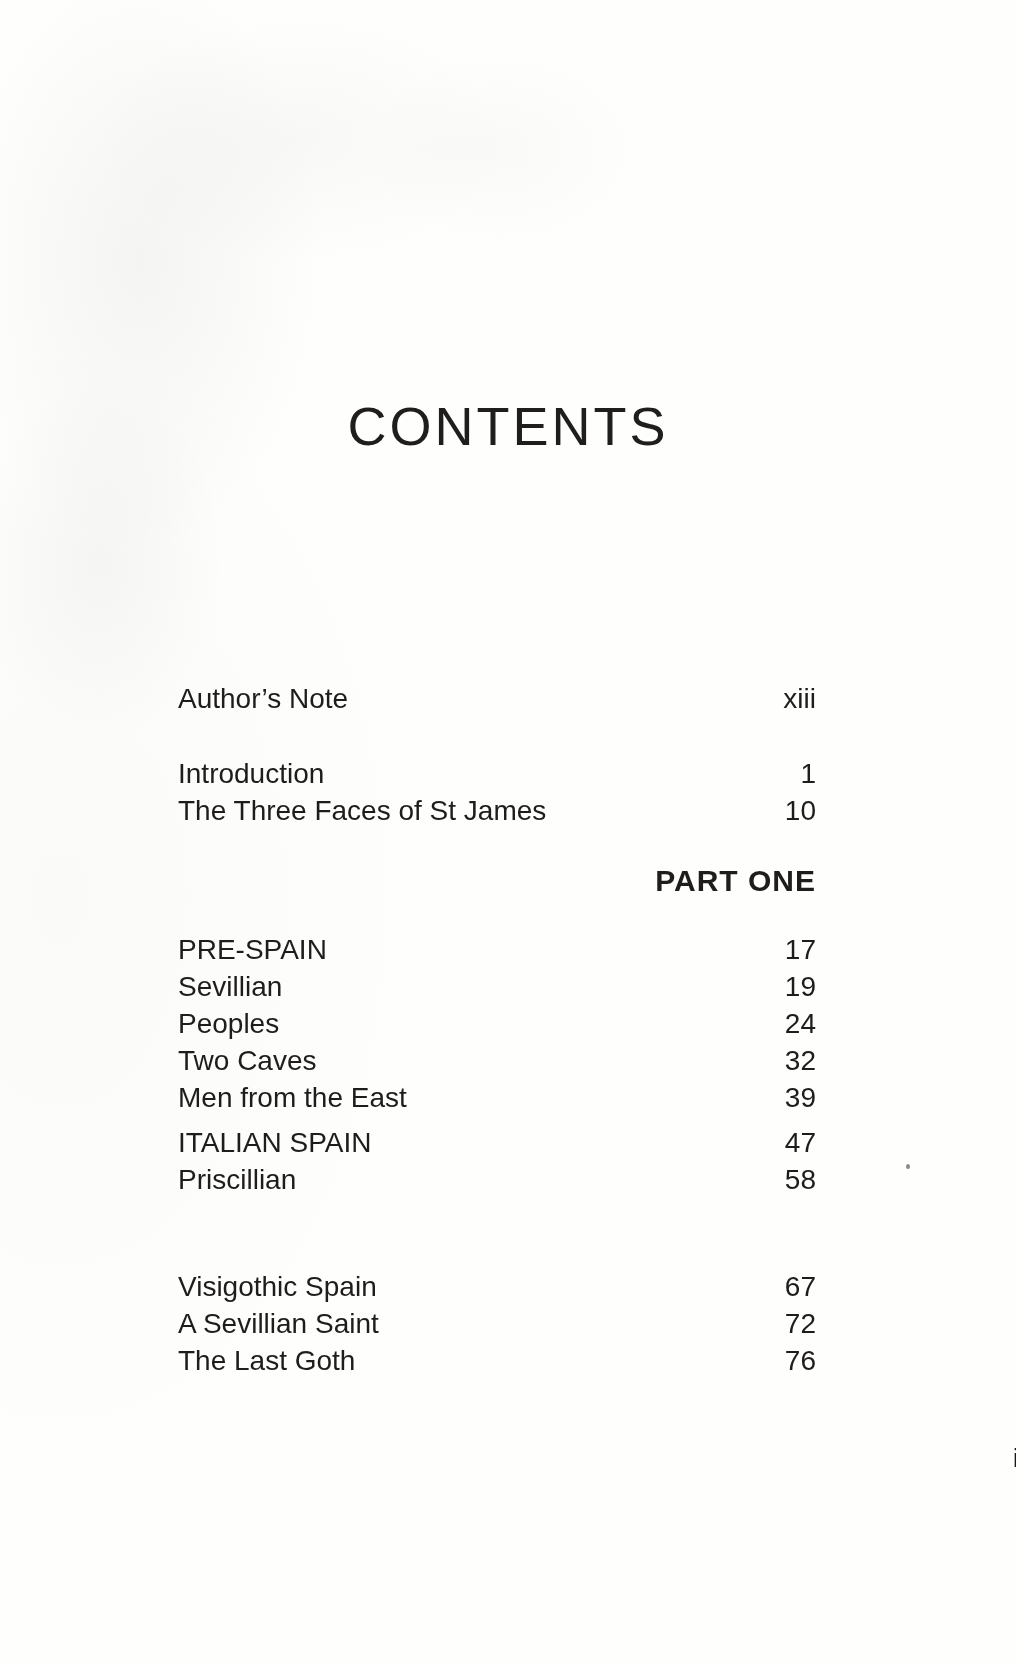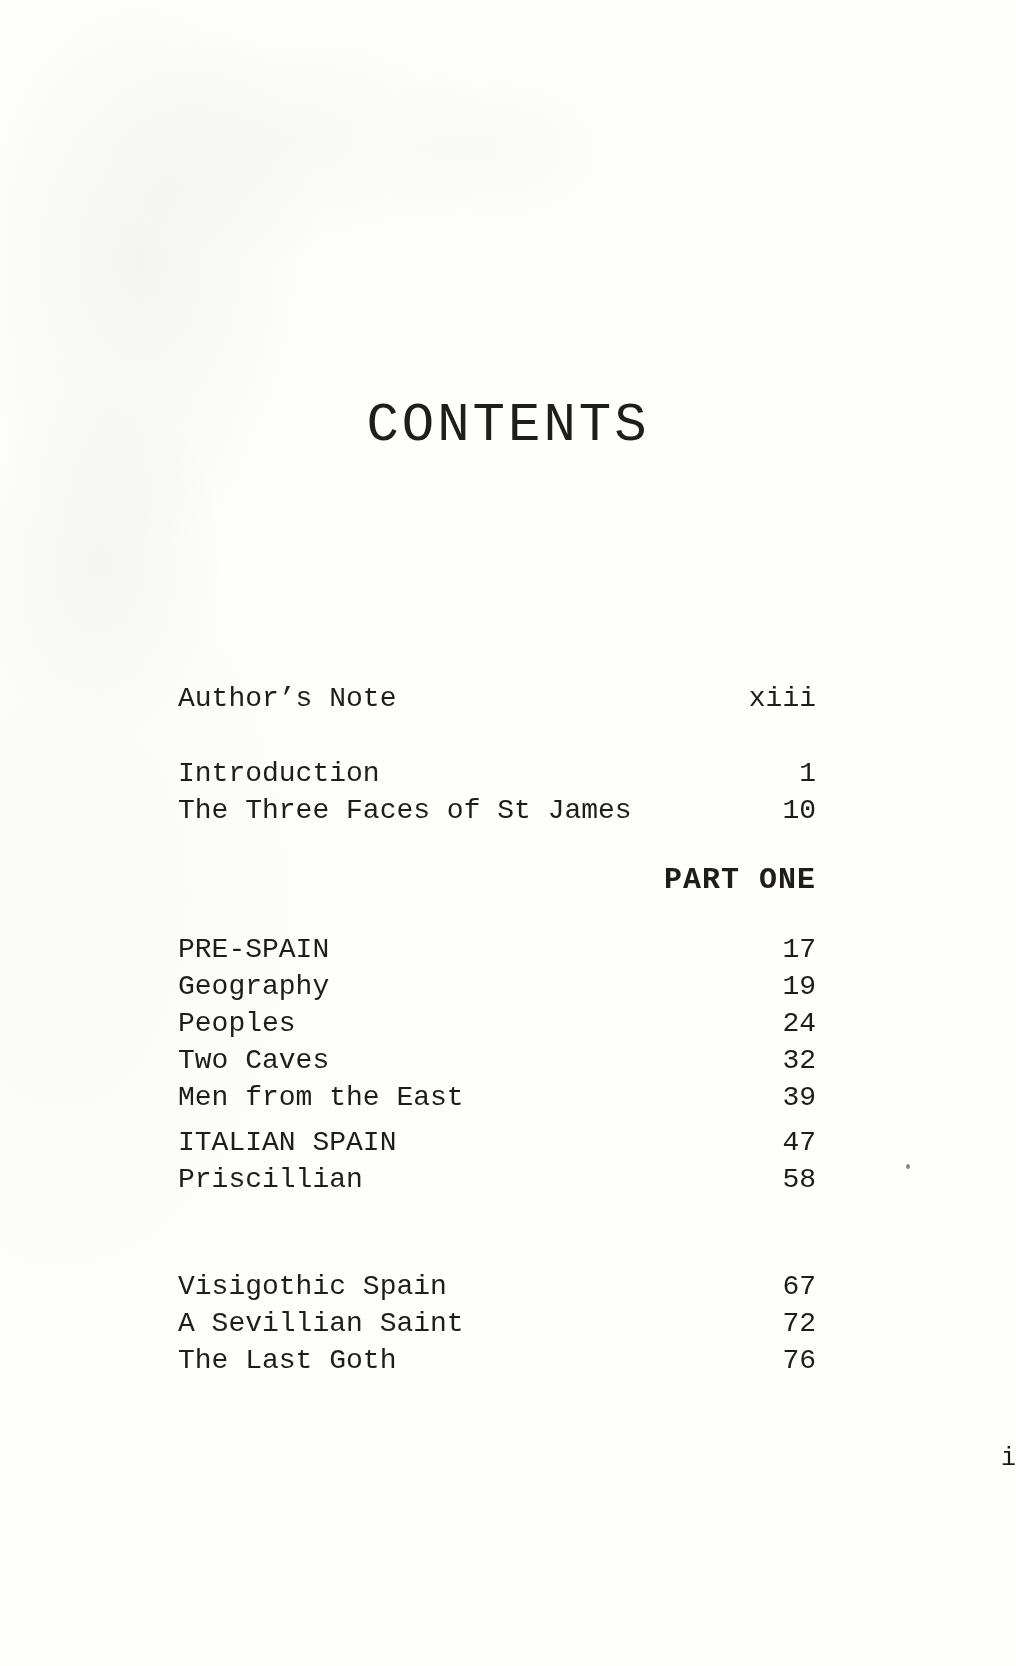--- a/index.html
+++ b/index.html
@@ -6,21 +6,21 @@
     margin: 0;
     padding: 0;
     background: #ffffff;
   }
   .page {
     position: relative;
     width: 1016px;
     height: 1666px;
     background: #fefefd;
     overflow: hidden;
-    font-family: Liberation Mono, monospace;
+    font-family: Liberation Sans, sans-serif;
     color: #1f1d1b;
   }
   
   .scan-texture {
     position: absolute;
     inset: 0;
     pointer-events: none;
     background:
       radial-gradient(260px 420px at 140px 260px, rgba(60,60,65,0.05), transparent 70%),
       radial-gradient(180px 260px at 100px 560px, rgba(60,60,65,0.04), transparent 70%),
@@ -135,21 +135,21 @@
     </div>
 
     <div class="part-heading">PART ONE</div>
 
     <div class="toc-group g3">
       <div class="toc-row">
         <span class="entry-title">PRE-SPAIN</span>
         <span class="entry-page">17</span>
       </div>
       <div class="toc-row">
-        <span class="entry-title">Geography</span>
+        <span class="entry-title">Sevillian</span>
         <span class="entry-page">19</span>
       </div>
       <div class="toc-row">
         <span class="entry-title">Peoples</span>
         <span class="entry-page">24</span>
       </div>
       <div class="toc-row">
         <span class="entry-title">Two Caves</span>
         <span class="entry-page">32</span>
       </div>

